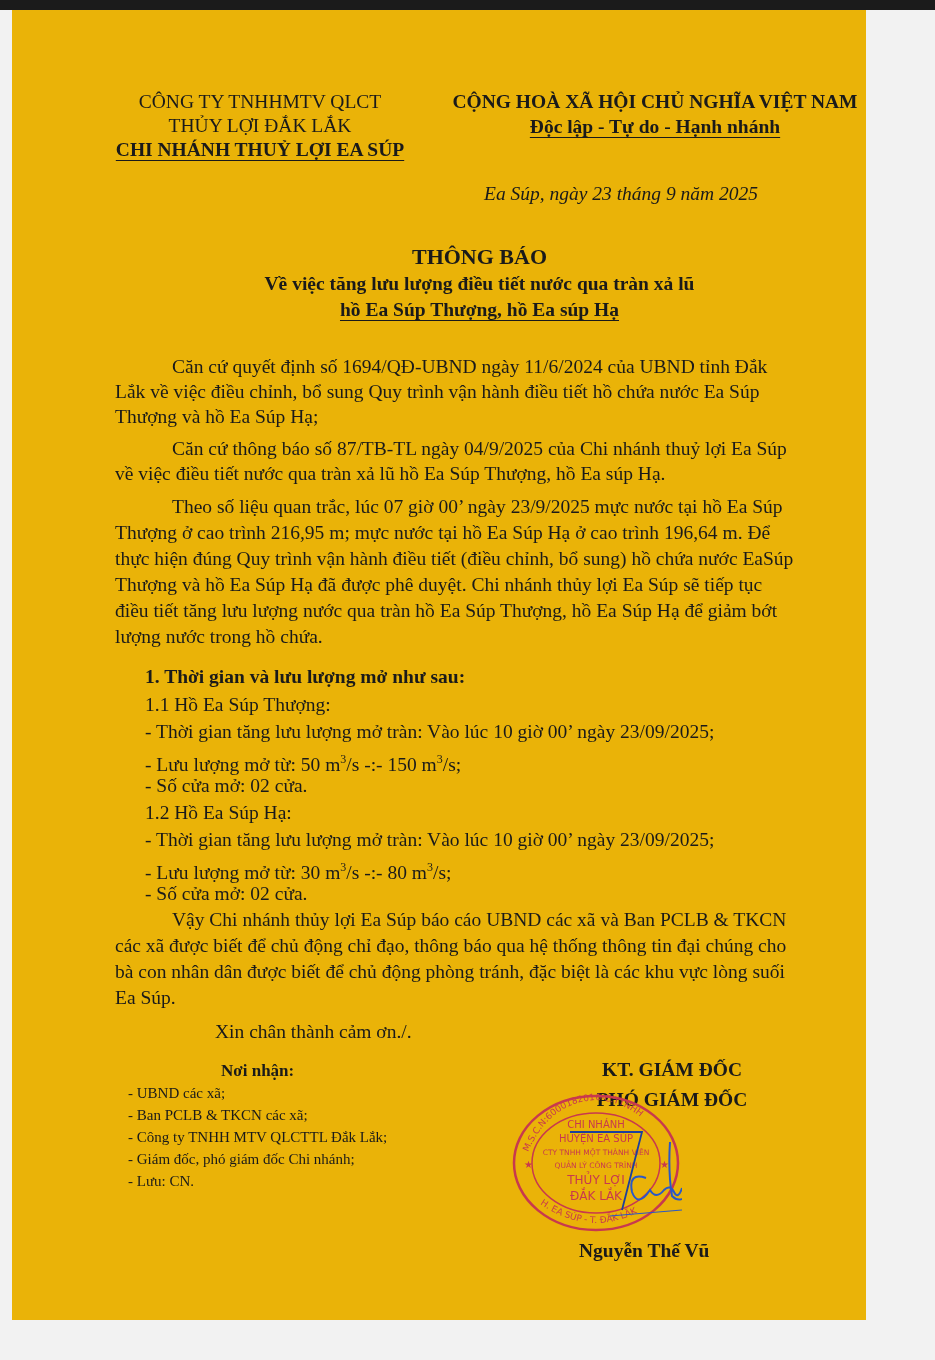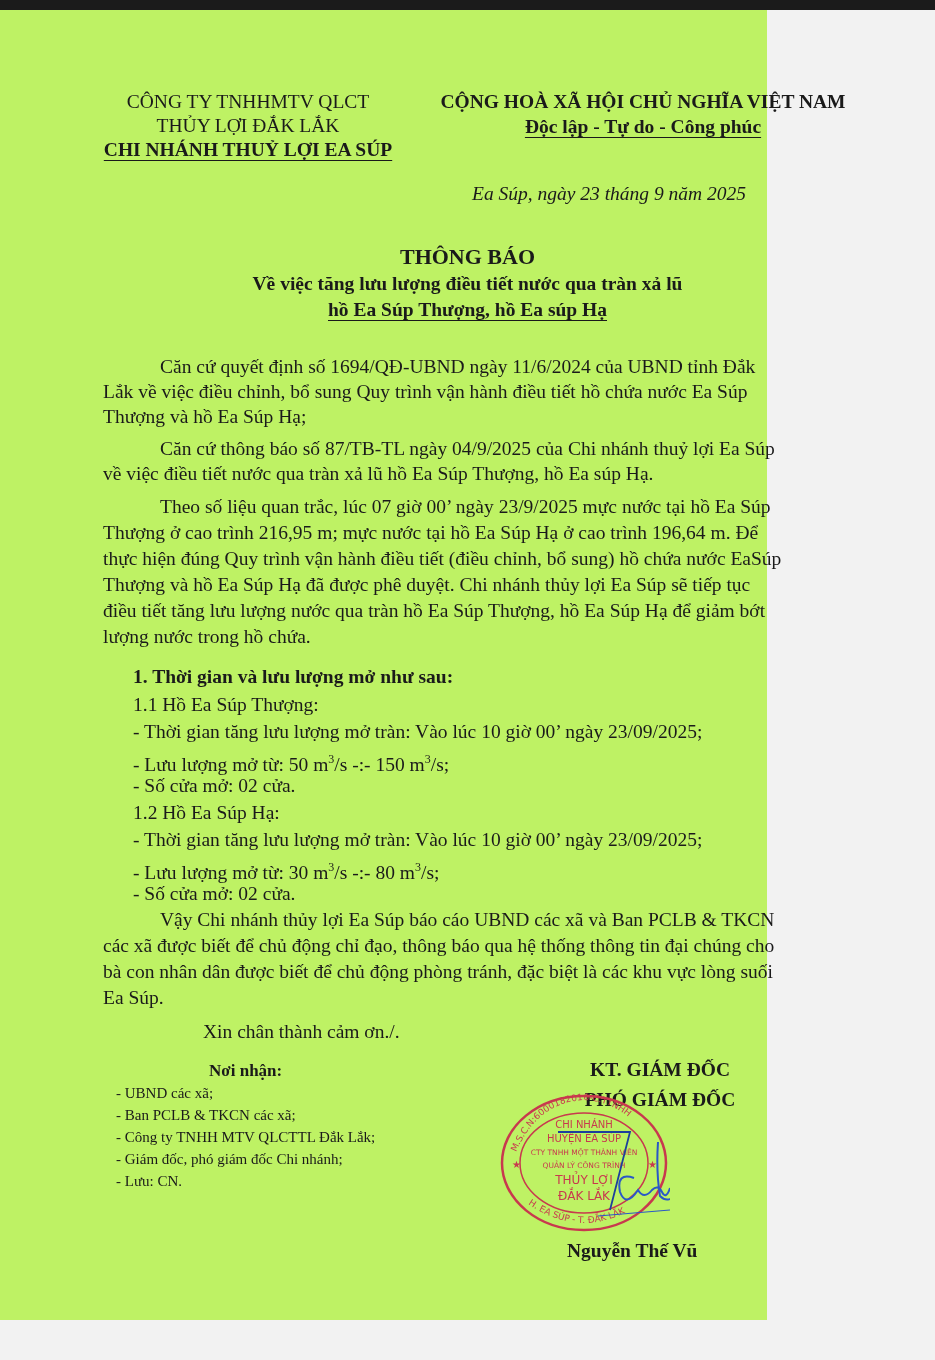--- a/index.html
+++ b/index.html
@@ -3,21 +3,21 @@
   <meta charset="utf-8">
   <style>
     html, body { margin:0; padding:0; }
     body {
       width:935px; height:1360px; position:relative; overflow:hidden;
       background:#f2f2f2;
       font-family:"Liberation Serif","DejaVu Serif",serif;
       color:#1a1a1a;
     }
     .topbar { position:absolute; left:0; top:0; width:935px; height:10px; background:#1b1b1b; }
-    .page { position:absolute; left:0; top:10px; width:767px; height:1310px; background:#bef264; }
+    .page { position:absolute; left:12px; top:10px; width:854px; height:1310px; background:#eab308; }
     .abs { position:absolute; white-space:nowrap; }
     .c { text-align:center; }
     .hdr-left { font-size:19.5px; line-height:24px; }
     .bold { font-weight:bold; }
     .ul { text-decoration:underline; text-underline-offset:4px; }
     .hand { color:#2a58c7; font-family:"DejaVu Sans",sans-serif; font-style:italic; font-size:20px; }
     .body-text { font-size:19.5px; line-height:24.5px; }
     .line { position:absolute; left:103px; white-space:nowrap; font-size:19.5px; }
     .small { font-size:15px; line-height:22px; }
     .stamp { position:absolute; left:498px; top:1082px; width:172px; height:142px; }
@@ -30,21 +30,21 @@
 <div class="page">
 
   <div class="abs c hdr-left" style="left:88px; top:80px; width:320px;">
     <div>CÔNG TY TNHHMTV QLCT</div>
     <div>THỦY LỢI ĐẮK LẮK</div>
     <div class="bold"><span class="ul">CHI NHÁNH THUỶ LỢI EA SÚP</span></div>
   </div>
 
   <div class="abs c" style="left:418px; top:80px; width:450px;">
     <div class="bold" style="font-size:19.5px; line-height:24px;">CỘNG HOÀ XÃ HỘI CHỦ NGHĨA VIỆT NAM</div>
-    <div class="bold" style="font-size:19.5px; line-height:26px;"><span class="ul">Độc lập - Tự do - Công phúc</span></div>
+    <div class="bold" style="font-size:19.5px; line-height:26px;"><span class="ul">Độc lập - Tự do - Hạnh nhánh</span></div>
   </div>
   <div class="abs" style="left:472px; top:173px; font-size:19.5px; font-style:italic;">Ea Súp, ngày  23  tháng  9 năm 2025</div>
 
   <div class="abs c bold" style="left:150px; top:233px; width:635px;">
     <div style="font-size:22px; line-height:28px;">THÔNG BÁO</div>
     <div style="font-size:19.5px; line-height:26px;">Về việc tăng lưu lượng điều tiết nước qua tràn xả lũ</div>
     <div style="font-size:19.5px; line-height:26px;"><span class="ul">hồ Ea Súp Thượng, hồ Ea súp Hạ</span></div>
   </div>
 
   <div class="line body-text" style="left:160px; top:345px;">Căn cứ quyết định số 1694/QĐ-UBND ngày 11/6/2024 của UBND tỉnh Đắk</div>

